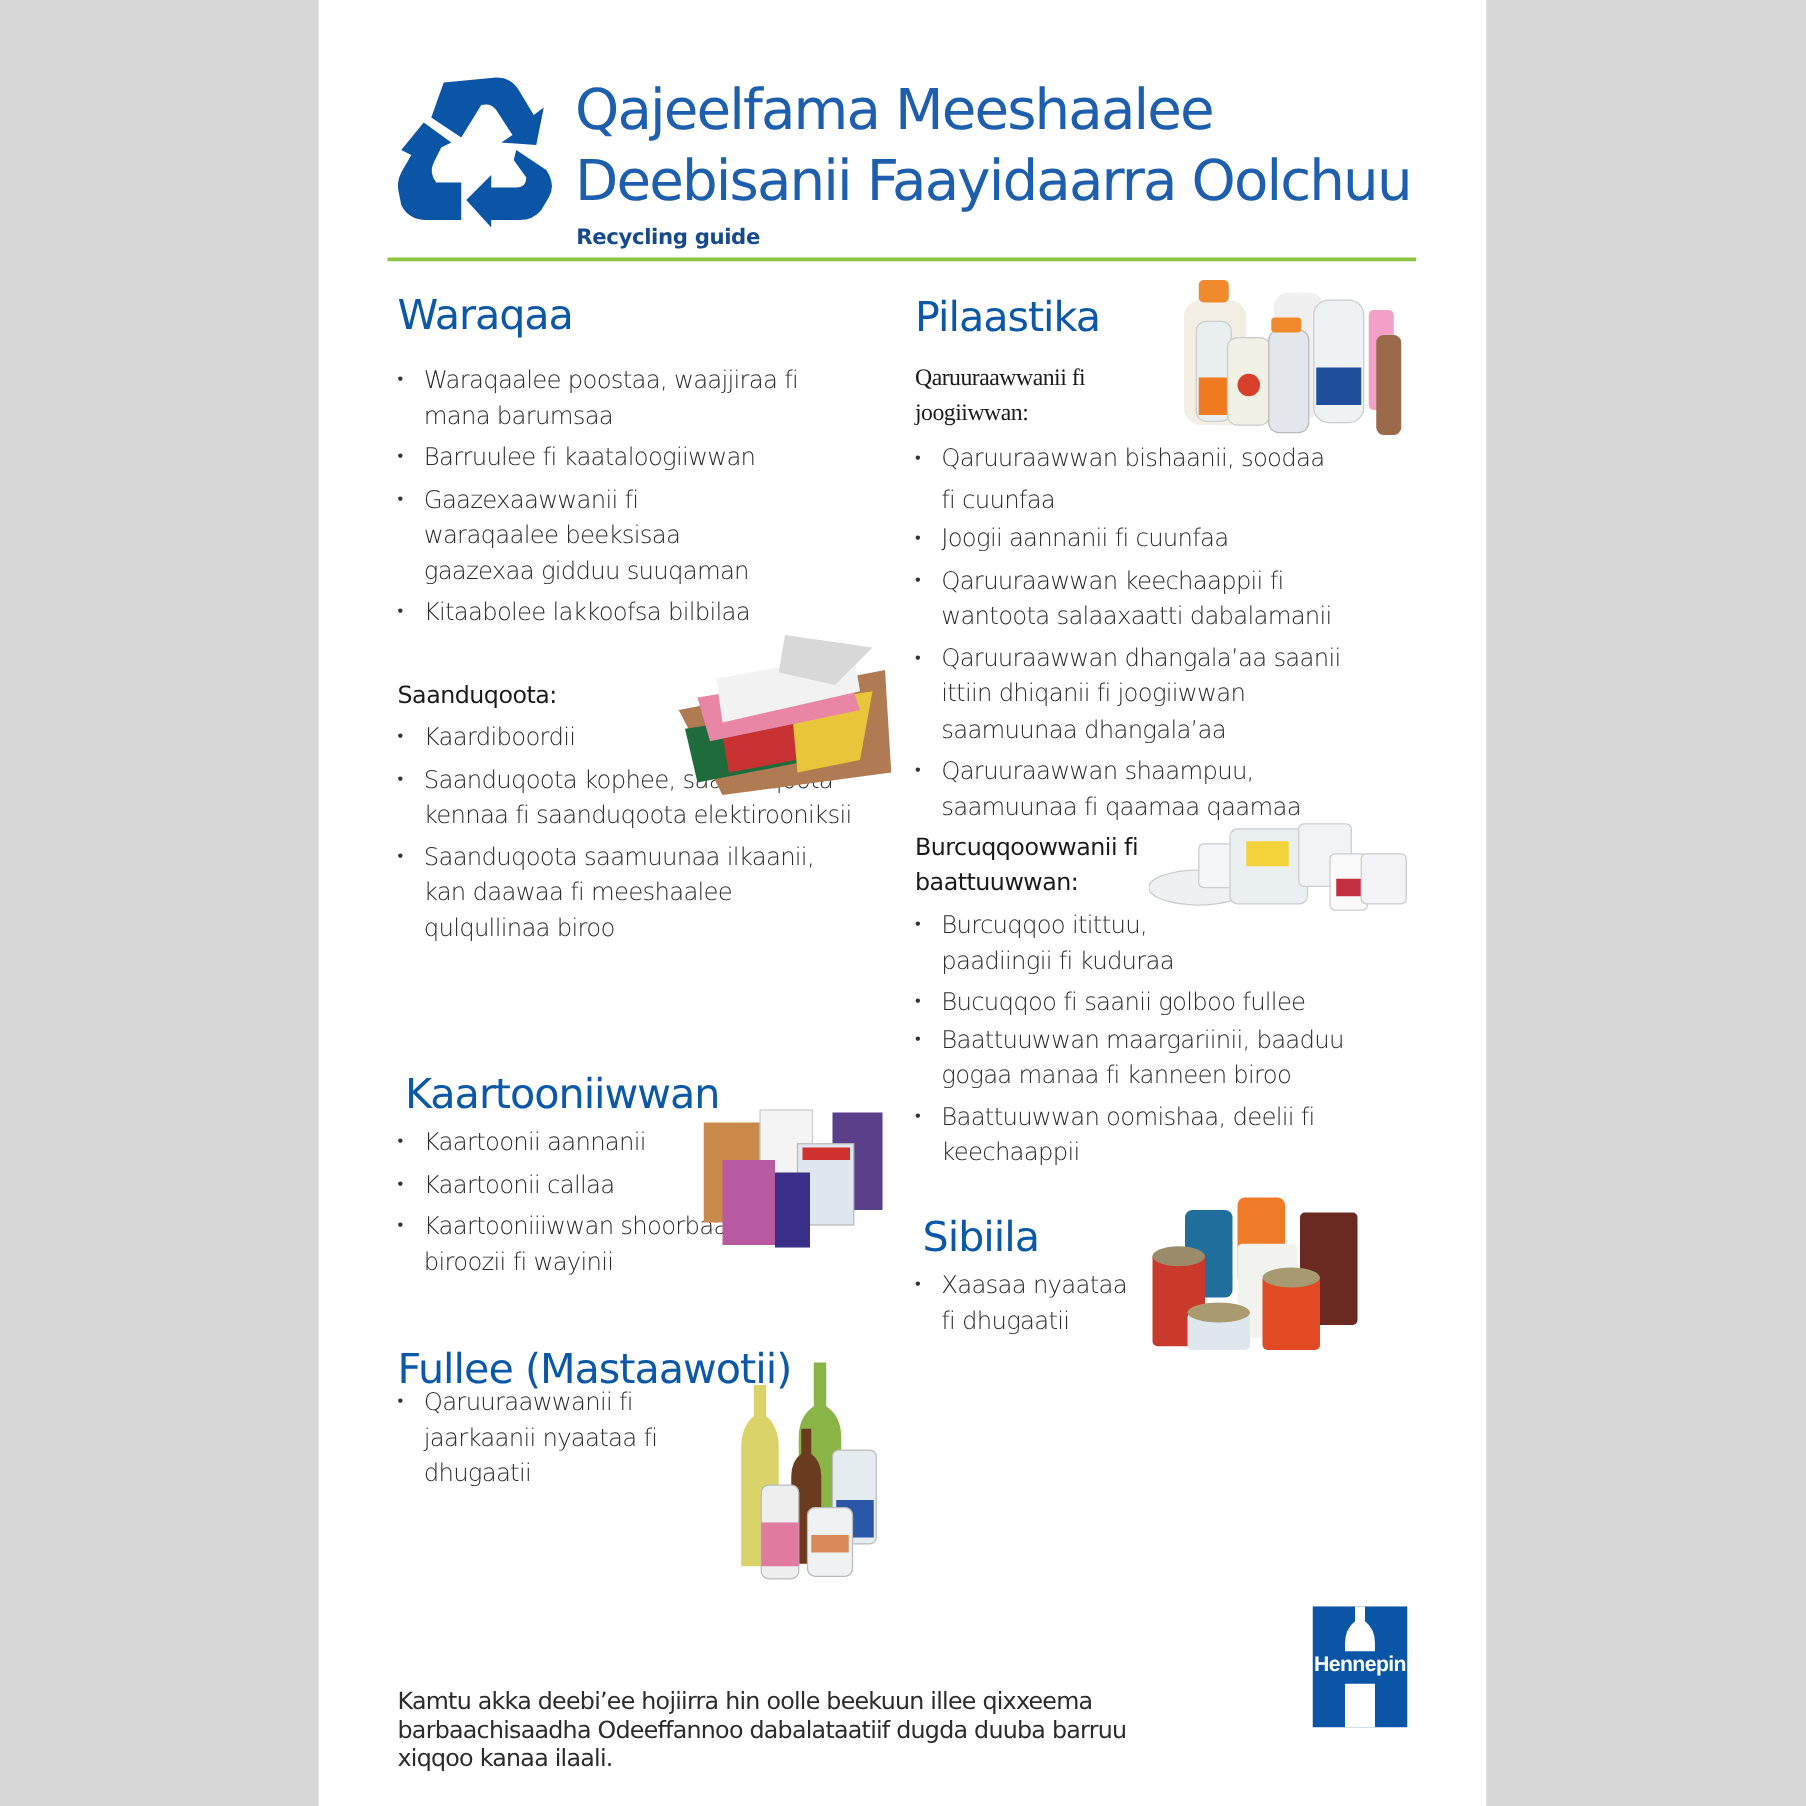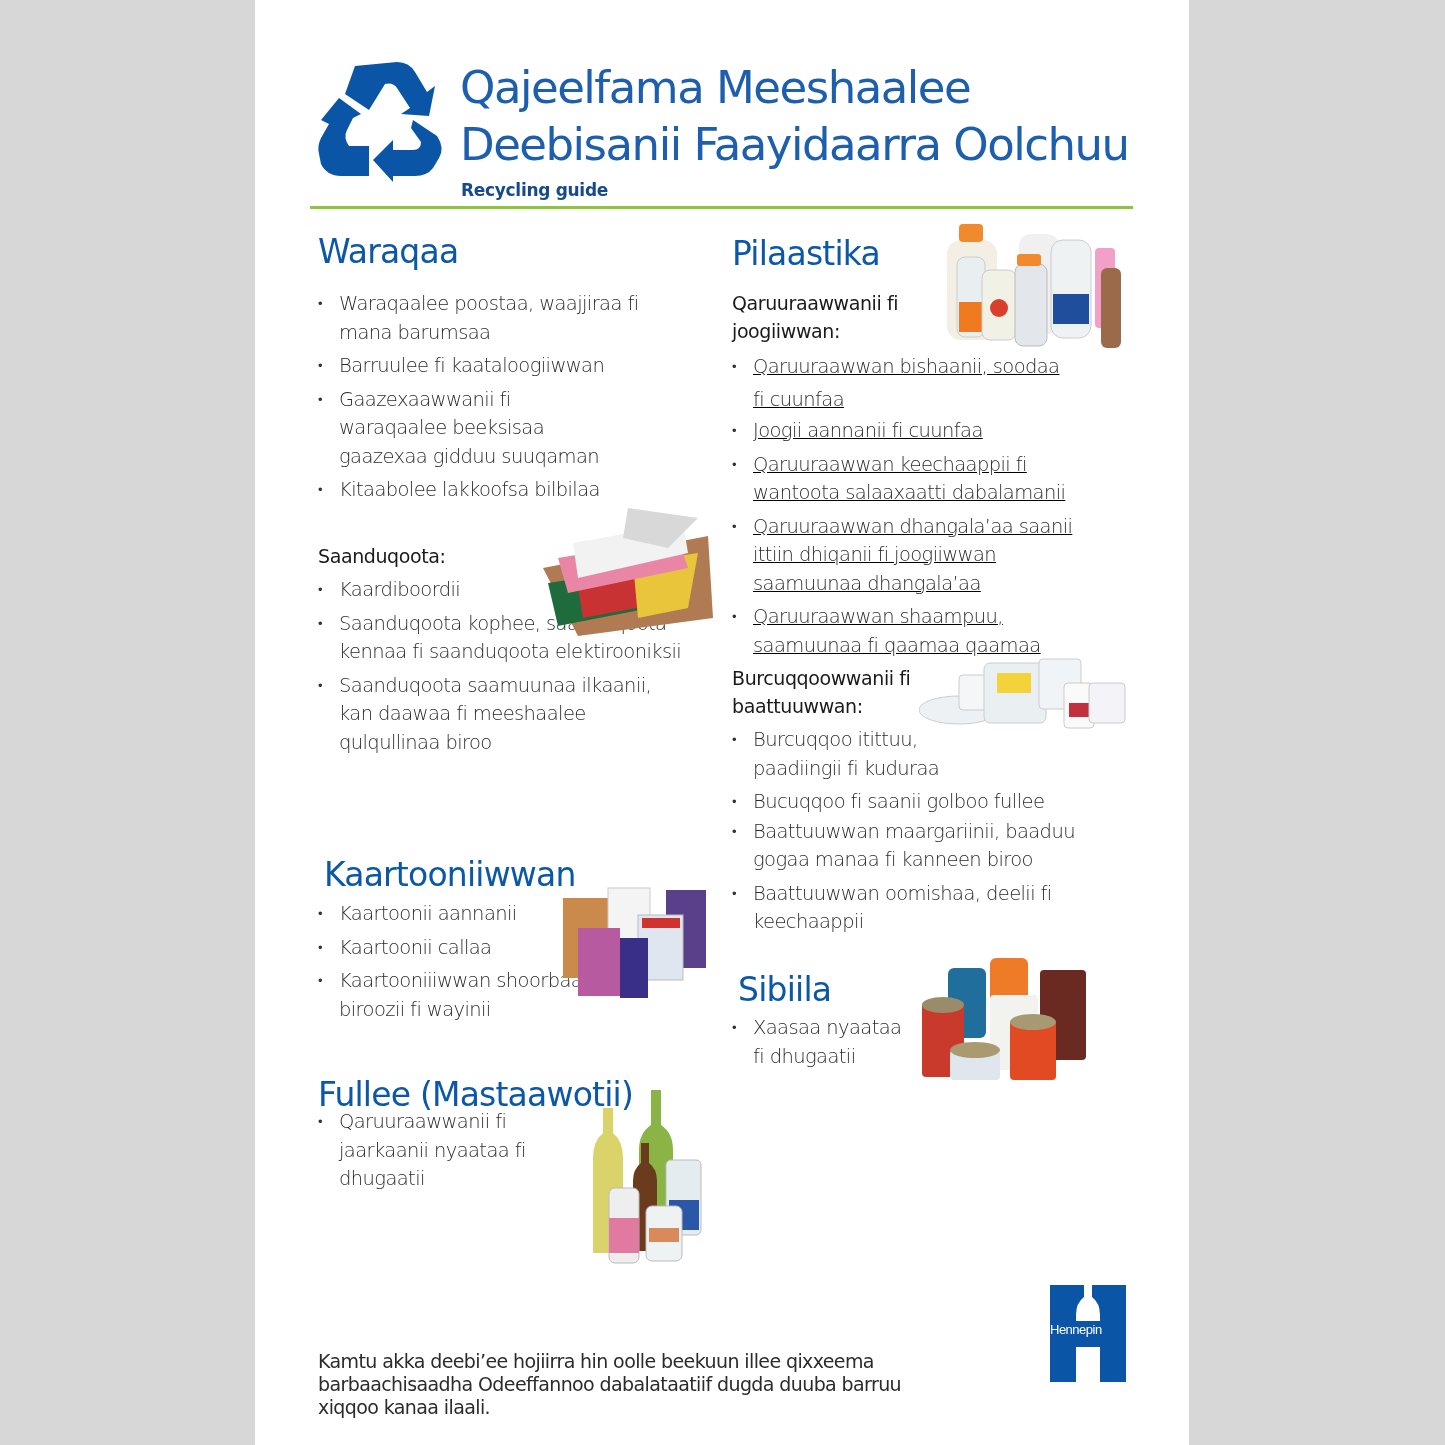--- a/index.html
+++ b/index.html
@@ -126,22 +126,22 @@
       <rect x="75" y="72" width="35" height="75" rx="5" fill="#e4ecef" stroke="#bbb"></rect>
       <rect x="78" y="112" width="30" height="30" fill="#2a57a8"></rect>
       <rect x="18" y="100" width="30" height="75" rx="6" fill="#eeeeee" stroke="#bbb"></rect>
       <rect x="18" y="130" width="30" height="35" fill="#e07aa0"></rect>
       <rect x="55" y="118" width="36" height="55" rx="6" fill="#eef2f2" stroke="#bbb"></rect>
       <rect x="58" y="140" width="30" height="14" fill="#d88a5a"></rect>
     </svg>
   </div>
 
   <div class="abs h2" style="left:477px; top:234px;">Pilaastika</div>
-  <div class="abs sub" style="left:477px; top:289px; width:180px;">Qaruuraawwanii fi joogiiwwan:</div>
-  <ul class="list abs" style="left:477px; top:350px; width:350px;text-decoration:underline;">
+  <div class="abs sub" style="left:477px; top:289px; width:180px;font-family:Liberation Serif, serif;">Qaruuraawwanii fi joogiiwwan:</div>
+  <ul class="list abs" style="left:477px; top:350px; width:350px;">
     <li style="line-height:33px;width:320px">Qaruuraawwan bishaanii, soodaa fi cuunfaa</li>
     <li style="margin-top:1px">Joogii aannanii fi cuunfaa</li>
     <li style="margin-top:5px;width:330px">Qaruuraawwan keechaappii fi wantoota salaaxaatti dabalamanii</li>
     <li style="margin-top:5px;width:320px">Qaruuraawwan dhangala’aa saanii ittiin dhiqanii fi joogiiwwan saamuunaa dhangala’aa</li>
     <li style="margin-top:5px;width:290px">Qaruuraawwan shaampuu, saamuunaa fi qaamaa qaamaa</li>
   </ul>
   <div class="photo" style="left:682px; top:222px; width:188px; height:128px;">
     <svg width="188" height="128" viewBox="0 0 188 128">
       <rect x="10" y="18" width="50" height="100" rx="14" fill="#f3efe4"></rect>
       <rect x="22" y="2" width="24" height="18" rx="4" fill="#f08a2c"></rect>
@@ -203,15 +203,15 @@
     <div>barbaachisaadha Odeeffannoo dabalataatiif dugda duuba barruu</div>
     <div>xiqqoo kanaa ilaali.</div>
   </div>
 
   <div class="abs" style="left:795px; top:1285px; width:76px; height:97px;">
     <svg width="76" height="97" viewBox="0 0 76 97">
       <rect x="0" y="0" width="76" height="97" fill="#0a55a5"></rect>
       <path d="M26 97 V62 H50 V97 Z" fill="#ffffff"></path>
       <path d="M26 30 Q26 18 34 12 V0 H42 V12 Q50 18 50 30 V36 H26 Z" fill="#ffffff"></path>
     </svg>
-    <div style="position:absolute; left:0; top:37px; width:76px; text-align:left; color:#ffffff; font-family:'Liberation Sans',sans-serif; font-weight:normal; font-size:13px; letter-spacing:-0.5px;">Hennepin</div>
+    <div style="position:absolute; left:0; top:37px; width:76px; text-align:center; color:#ffffff; font-family:'Liberation Sans',sans-serif; font-weight:bold; font-size:17px; letter-spacing:-0.5px;">Hennepin</div>
   </div>
 </div>
 
 </body></html>

